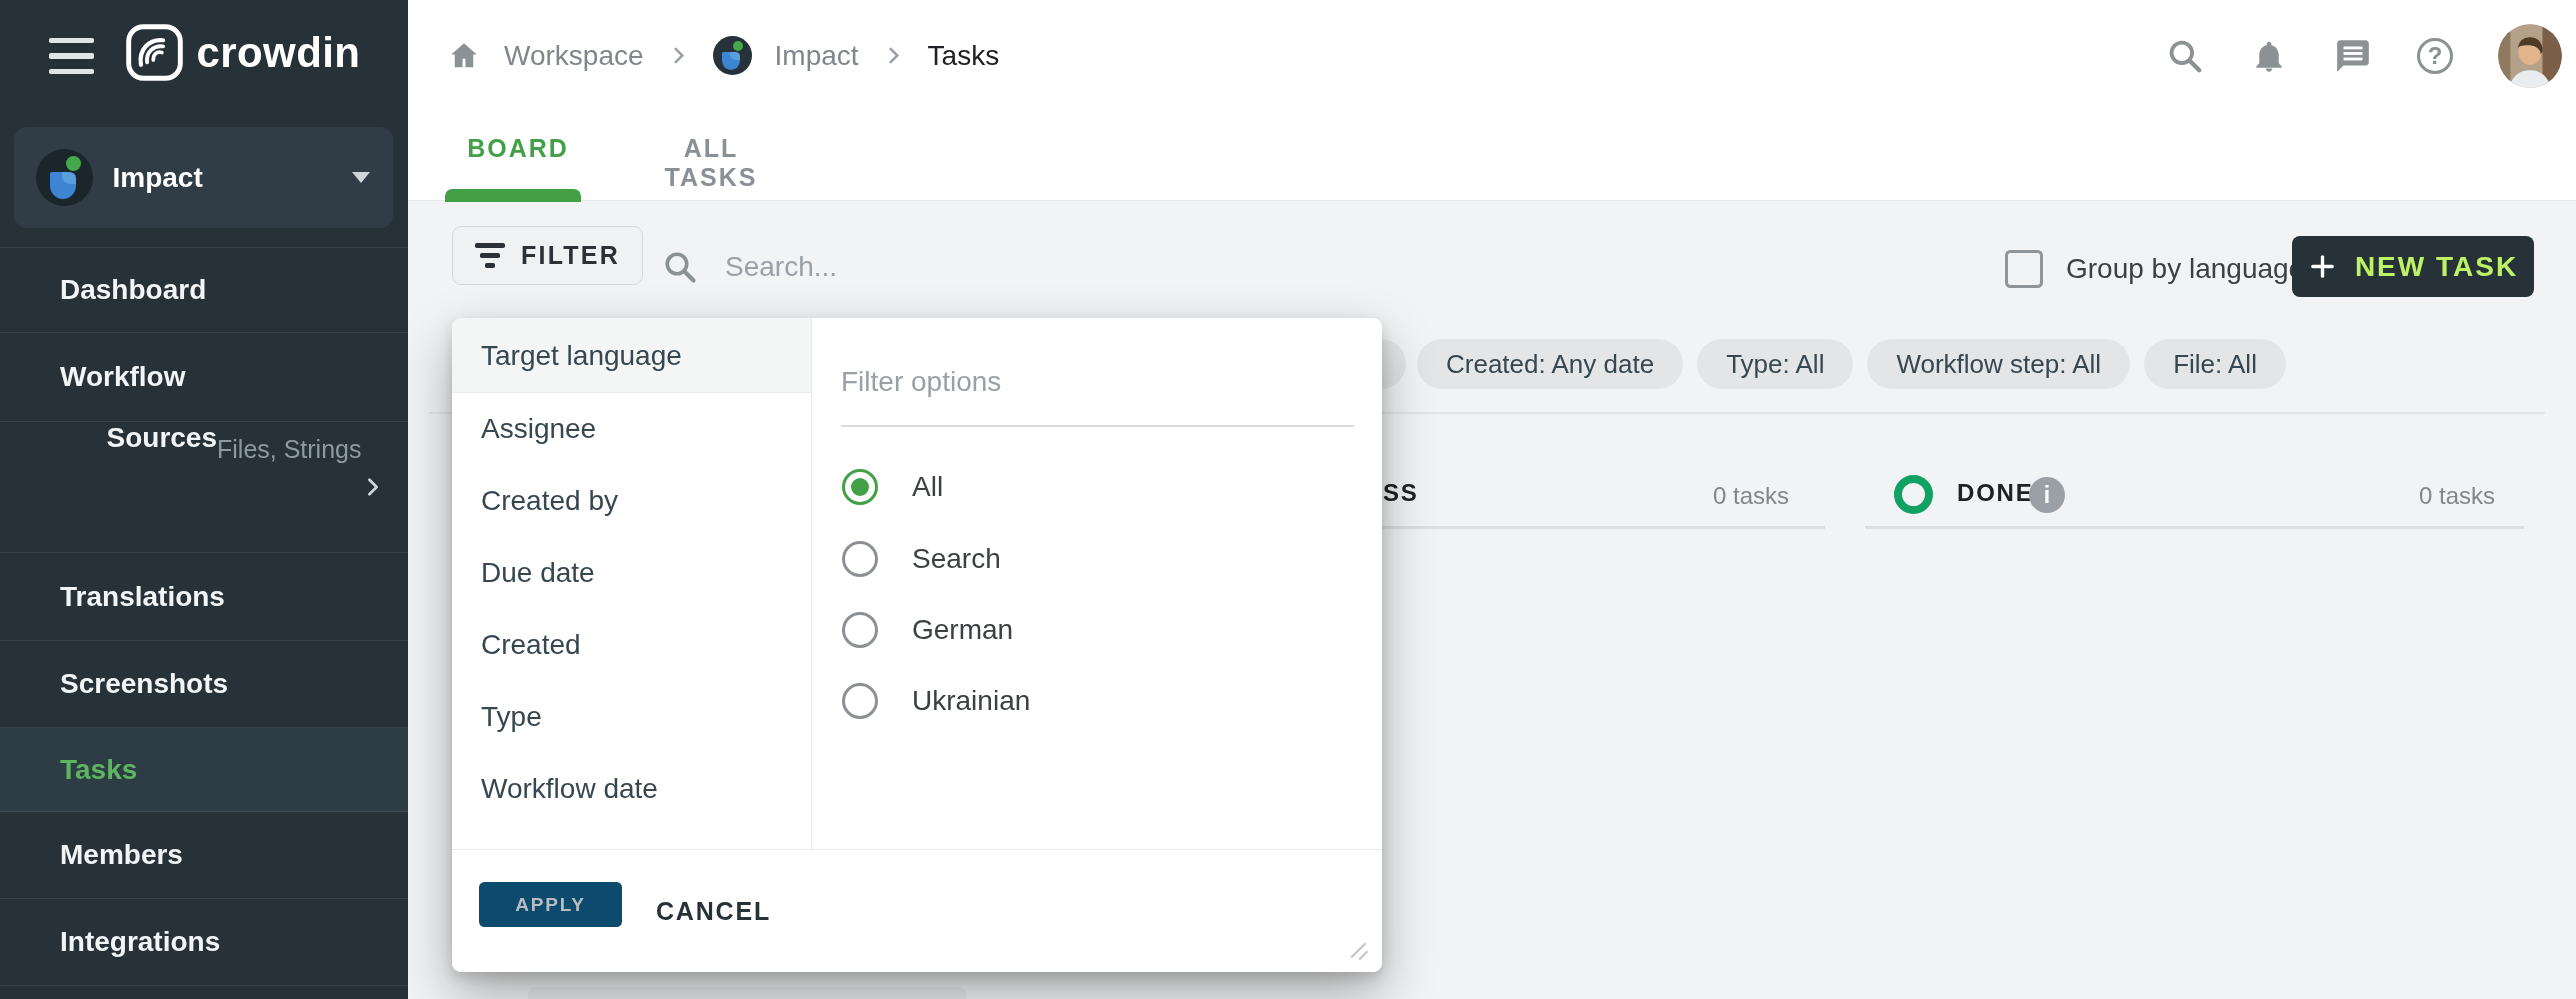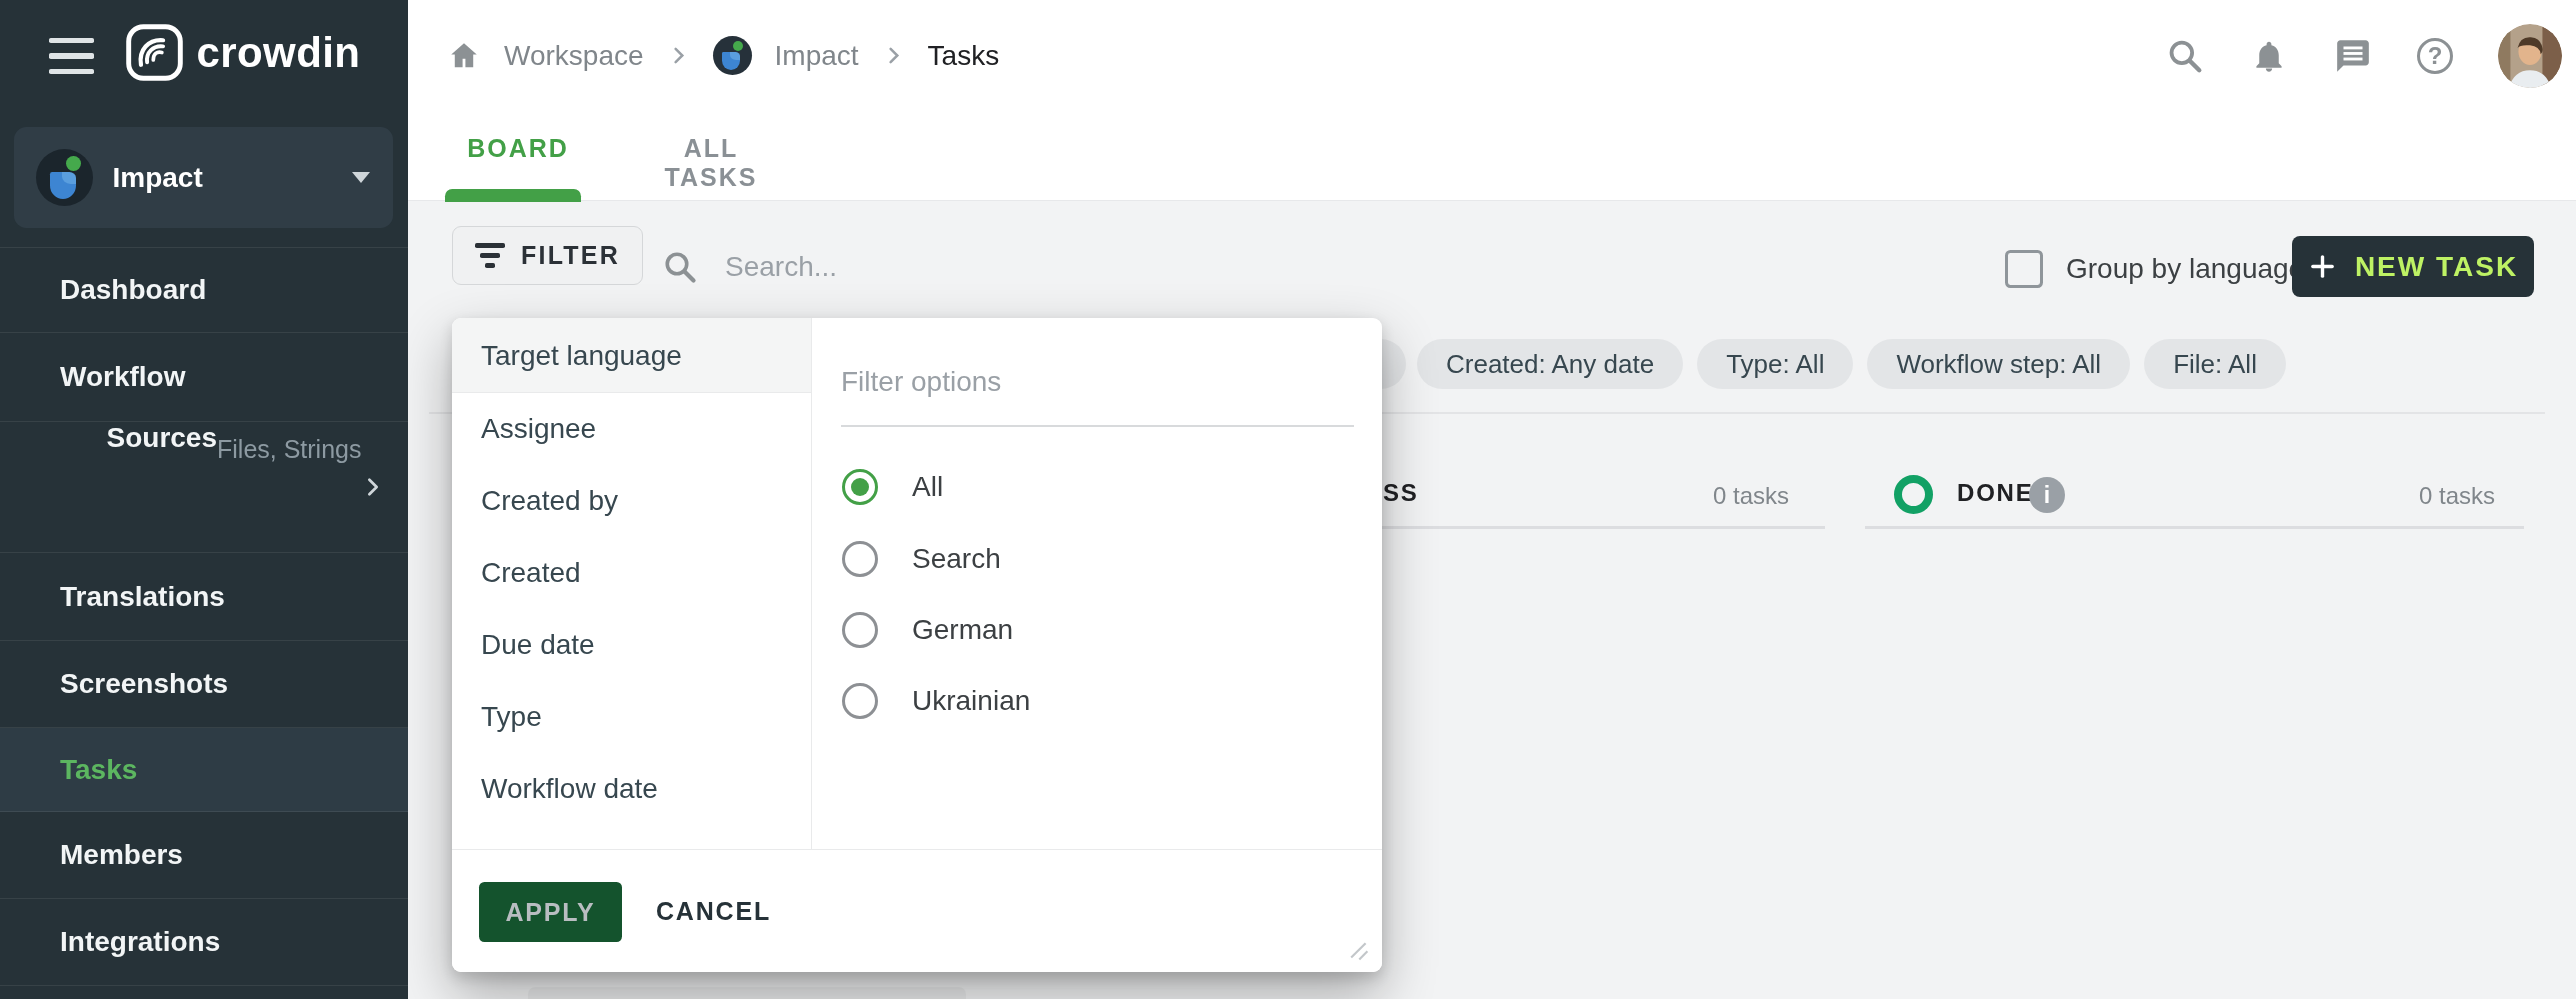--- a/index.html
+++ b/index.html
@@ -81,21 +81,21 @@
   .panel-right { position:absolute; left:360px; top:0; right:0; height:531px; }
   .opt-input { position:absolute; left:29px; top:48px; width:483px; border:none; outline:none; background:transparent; font-size:28px; color:#3c4043; font-family:inherit; }
   .opt-input::placeholder { color:#9aa0a6; }
   .opt-underline { position:absolute; left:29px; top:107px; width:513px; height:1.8px; background:#d8dadc; }
   .radio-row { position:absolute; left:30px; height:39px; display:flex; align-items:center; gap:34px; cursor:pointer; }
   .radio { width:36px; height:36px; border-radius:50%; border:3.6px solid #8d9094; position:relative; flex:none; background:#fff; }
   .radio.checked { border-color:#43a047; }
   .radio.checked::after { content:""; position:absolute; left:50%; top:50%; width:18px; height:18px; margin:-9px 0 0 -9px; border-radius:50%; background:#43a047; }
   .radio-label { font-size:28px; color:#3c4043; }
   .panel-footer { position:absolute; left:0; bottom:0; width:100%; height:123px; border-top:1.8px solid #e9eaeb; border-radius:0 0 9px 9px; background:#fff; }
-  .apply-btn { position:absolute; left:27px; top:32px; width:143px; height:60px; background:#14532d; border:none; border-radius:5.4px; font-size:25px; font-weight:700; letter-spacing:1.8px; color:#b9bdc1; font-family:inherit; }
+  .apply-btn { position:absolute; left:27px; top:32px; width:143px; height:45px; background:#0c4a6e; border:none; border-radius:5.4px; font-size:19px; font-weight:700; letter-spacing:1.8px; color:#b9bdc1; font-family:inherit; }
   .cancel-btn { position:absolute; left:204px; top:32px; height:59px; line-height:59px; font-size:25px; font-weight:700; letter-spacing:1.8px; color:#263238; cursor:pointer; }
   .resize-handle { position:absolute; right:10.7px; bottom:9px; }
 </style>
 </head>
 <body>
 
 <div class="stage">
 
   <aside class="sidebar">
     <div class="hamburger">
@@ -270,22 +270,22 @@
   <div class="col-count" style="left:2379px">0 tasks</div>
   <div class="col-line" style="left:1865px;width:659px"></div>
 
   <div class="bottom-strip"></div>
 
   <div class="panel">
     <div class="panel-left">
       <div class="cat selected">Target language</div>
       <div class="cat">Assignee</div>
       <div class="cat">Created by</div>
+      <div class="cat">Due date</div>
       <div class="cat">Created</div>
-      <div class="cat">Due date</div>
       <div class="cat">Type</div>
       <div class="cat">Workflow date</div>
     </div>
 
     <div class="panel-right">
       <input class="opt-input" type="text" placeholder="Filter options" style="">
       <div class="opt-underline"></div>
 
       <div class="radio-row" style="top:149px">
         <span class="radio checked"></span>

